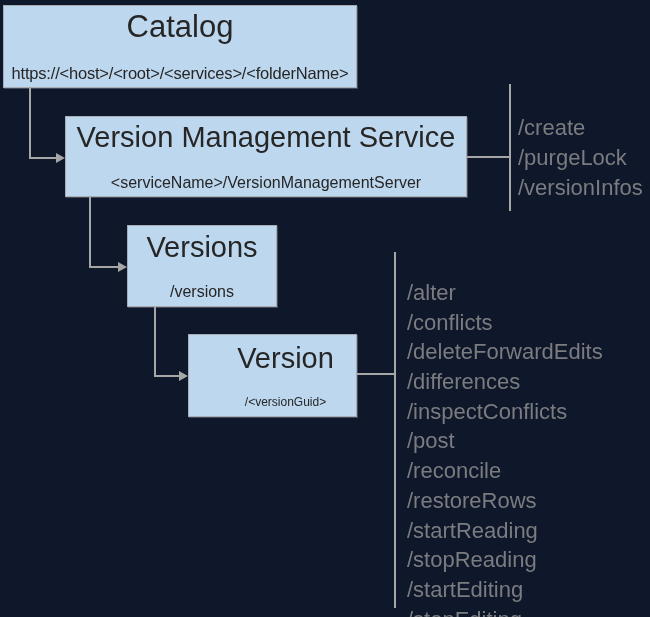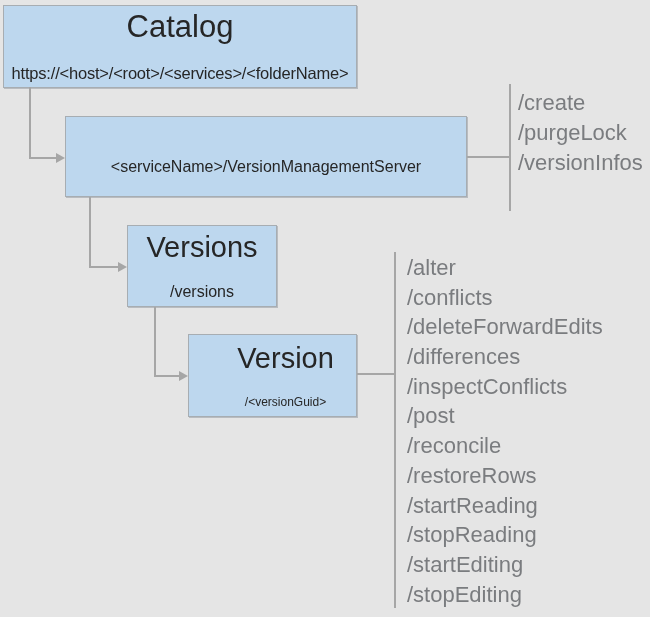--- a/index.html
+++ b/index.html
@@ -1,20 +1,20 @@
 <!DOCTYPE html>
 <html><head>
 <meta charset="utf-8">
 <style>
   html, body { margin: 0; padding: 0; background: #ffffff; }
   .canvas {
     position: relative;
     width: 650px;
     height: 617px;
-    background: #e5e5e5;
+    background: #0f172a;
     overflow: hidden;
     font-family: "Liberation Sans", sans-serif;
   }
   .node {
     position: absolute;
     background: #BDD7EE;
     border: 1px solid #A7ADB2;
     box-shadow: 1px 1px 0 rgba(130,138,146,0.45);
     display: flex;
     flex-direction: column;
@@ -67,38 +67,39 @@
 
   
   #c4v { left: 154px; top: 307px; width: 2px;  height: 70px; }
   #c4h { left: 154px; top: 375px; width: 26px; height: 2px; }
   #c4a { left: 179px; top: 371px; }
 
   
   #c5h   { left: 357px; top: 373px; width: 37px; height: 2px; }
   #c5bar { left: 394px; top: 252px; width: 2px;  height: 356px; }
 
-  .ops { position: absolute; color: #7A7C7F; font-size: 22px; }
+  .ops { position: absolute; color: #7A7C7F; font-size: 22px; margin-top: 25px; }
   .ops .op { white-space: nowrap; }
   #vms-ops { left: 518px; top: 88px; }
   #vms-ops .op { height: 30px; line-height: 30px; }
   #version-ops { left: 407px; top: 253px; }
   #version-ops .op { height: 29.7px; line-height: 29.7px; }
 </style>
 </head>
 <body>
 
 <div class="canvas">
 
   <div class="node" id="box-catalog">
     <div class="title">Catalog</div>
     <div class="subtitle">https://&lt;host&gt;/&lt;root&gt;/&lt;services&gt;/&lt;folderName&gt;</div>
   </div>
 
   <div class="node" id="box-vms">
+    <div class="title">Version Management Service</div>
     <div class="subtitle">&lt;serviceName&gt;/VersionManagementServer</div>
   </div>
 
   <div class="node" id="box-versions">
     <div class="title">Versions</div>
     <div class="subtitle">/versions</div>
   </div>
 
   <div class="node" id="box-version">
     <div class="title">Version</div>

